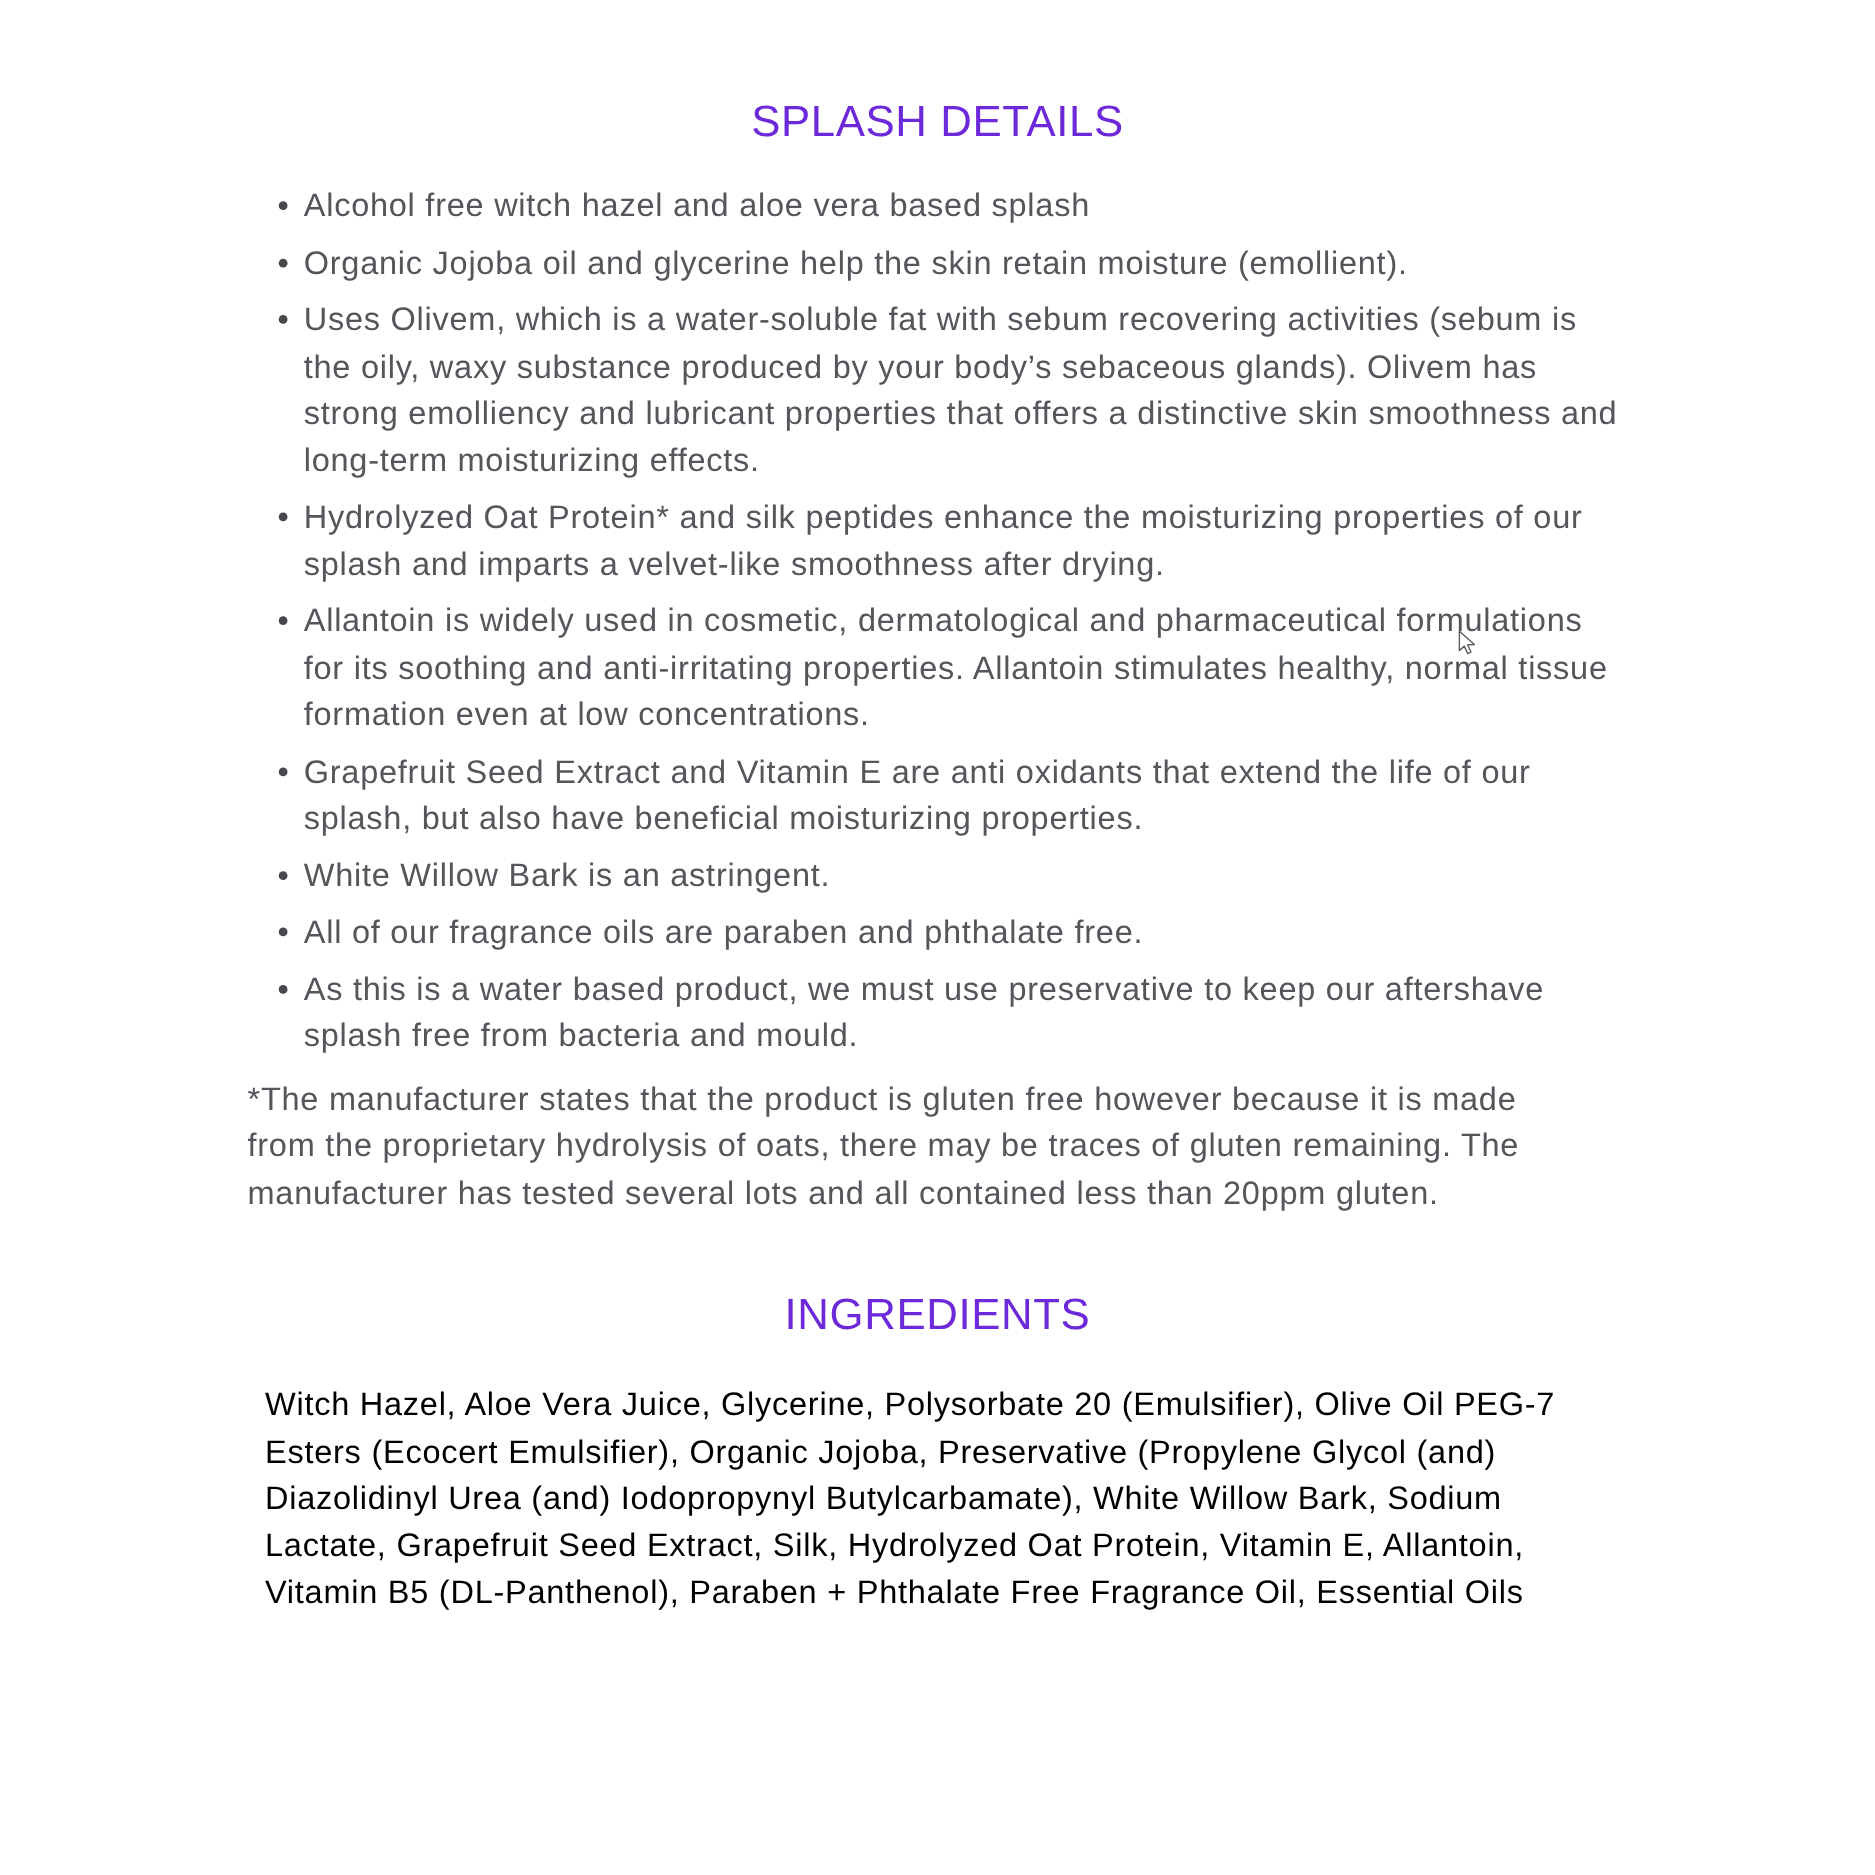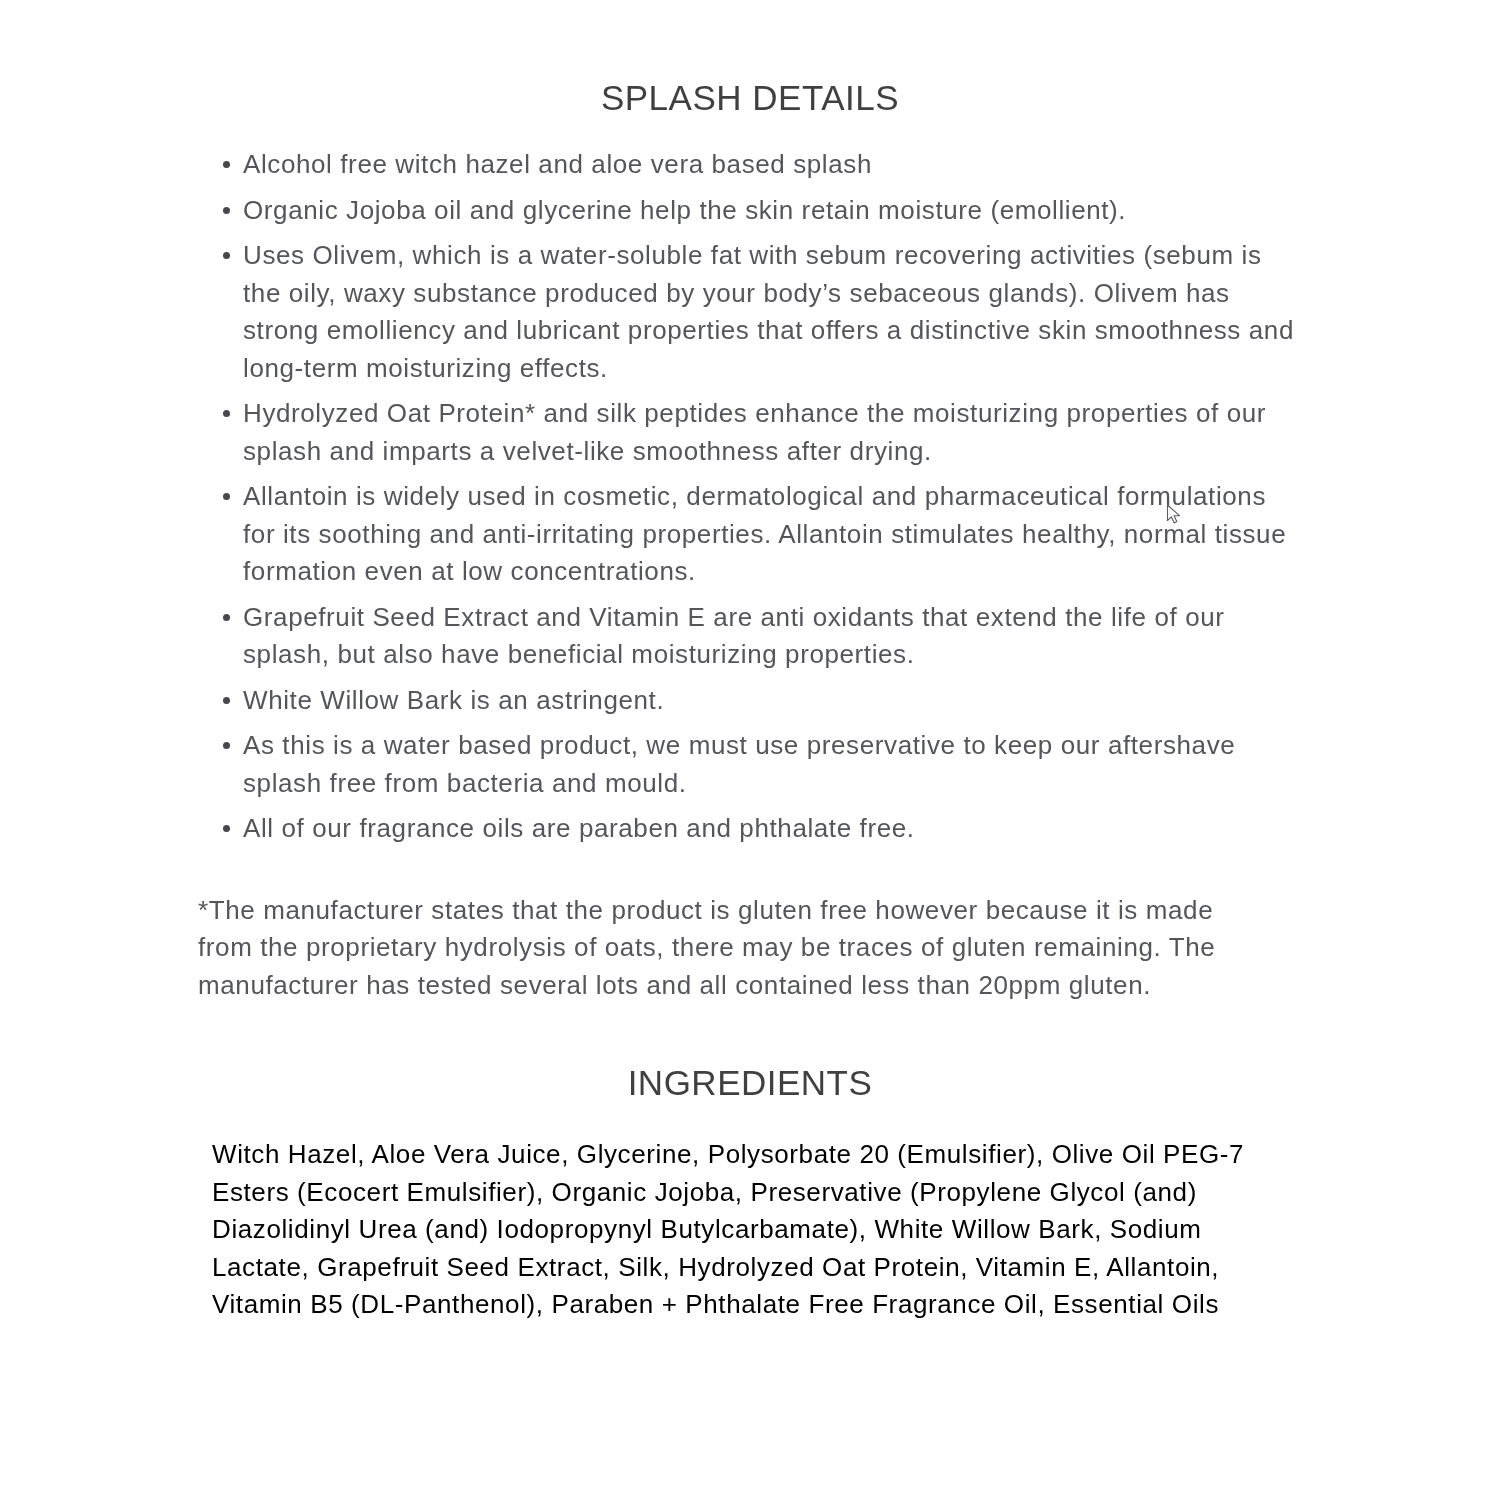--- a/index.html
+++ b/index.html
@@ -20,21 +20,21 @@
   .container {
     width: 1104px;
     margin: 0 auto;
     padding-top: 80px;
   }
   h1.section-heading, h2.section-heading {
     font-size: 35px;
     line-height: 35px;
     font-weight: 400;
     letter-spacing: 0.5px;
-    color: #404040;
+    color: #6d28d9;
     text-align: center;
   }
   .details-list {
     list-style: none;
     margin-top: 31px;
   }
   .details-list li {
     position: relative;
     padding-left: 45px;
     padding-right: 3px;
@@ -48,21 +48,21 @@
     content: "";
     position: absolute;
     left: 25px;
     top: 15px;
     width: 7px;
     height: 7px;
     border-radius: 50%;
     background: #46484c;
   }
   .footnote {
-    margin-top: 44px;
+    margin-top: 13px;
     width: 1060px;
     font-size: 26px;
     line-height: 37.5px;
     letter-spacing: 0.6px;
     color: #54565b;
   }
   h2.section-heading {
     margin-top: 61px;
   }
   .ingredients-text {
@@ -91,22 +91,22 @@
     <h1 class="section-heading">SPLASH DETAILS</h1>
 
     <ul class="details-list">
       <li>Alcohol free witch hazel and aloe vera based splash</li>
       <li>Organic Jojoba oil and glycerine help the skin retain moisture (emollient).</li>
       <li>Uses Olivem, which is a water-soluble fat with sebum recovering activities (sebum is the oily, waxy substance produced by your body’s sebaceous glands). Olivem has strong emolliency and lubricant properties that offers a distinctive skin smoothness and long-term moisturizing effects.</li>
       <li>Hydrolyzed Oat Protein* and silk peptides enhance the moisturizing properties of our splash and imparts a velvet-like smoothness after drying.</li>
       <li>Allantoin is widely used in cosmetic, dermatological and pharmaceutical formulations for its soothing and anti-irritating properties. Allantoin stimulates healthy, normal tissue formation even at low concentrations.</li>
       <li>Grapefruit Seed Extract and Vitamin E are anti oxidants that extend the life of our splash, but also have beneficial moisturizing properties.</li>
       <li>White Willow Bark is an astringent.</li>
+      <li>All of our fragrance oils are paraben and phthalate free.</li>
       <li>As this is a water based product, we must use preservative to keep our aftershave splash free from bacteria and mould.</li>
-      <li>All of our fragrance oils are paraben and phthalate free.</li>
     </ul>
 
     <p class="footnote">*The manufacturer states that the product is gluten free however because it is made from the proprietary hydrolysis of oats, there may be traces of gluten remaining. The manufacturer has tested several lots and all contained less than 20ppm gluten.</p>
 
     <h2 class="section-heading">INGREDIENTS</h2>
 
     <p class="ingredients-text">Witch Hazel, Aloe Vera Juice, Glycerine, Polysorbate 20 (Emulsifier), Olive Oil PEG-7 Esters (Ecocert Emulsifier), Organic Jojoba, Preservative (Propylene Glycol (and) Diazolidinyl Urea (and) Iodopropynyl Butylcarbamate), White Willow Bark, Sodium Lactate, Grapefruit Seed Extract, Silk, Hydrolyzed Oat Protein, Vitamin E, Allantoin, Vitamin B5 (DL-Panthenol), Paraben + Phthalate Free Fragrance Oil, Essential Oils</p>
 
   </div>
 

